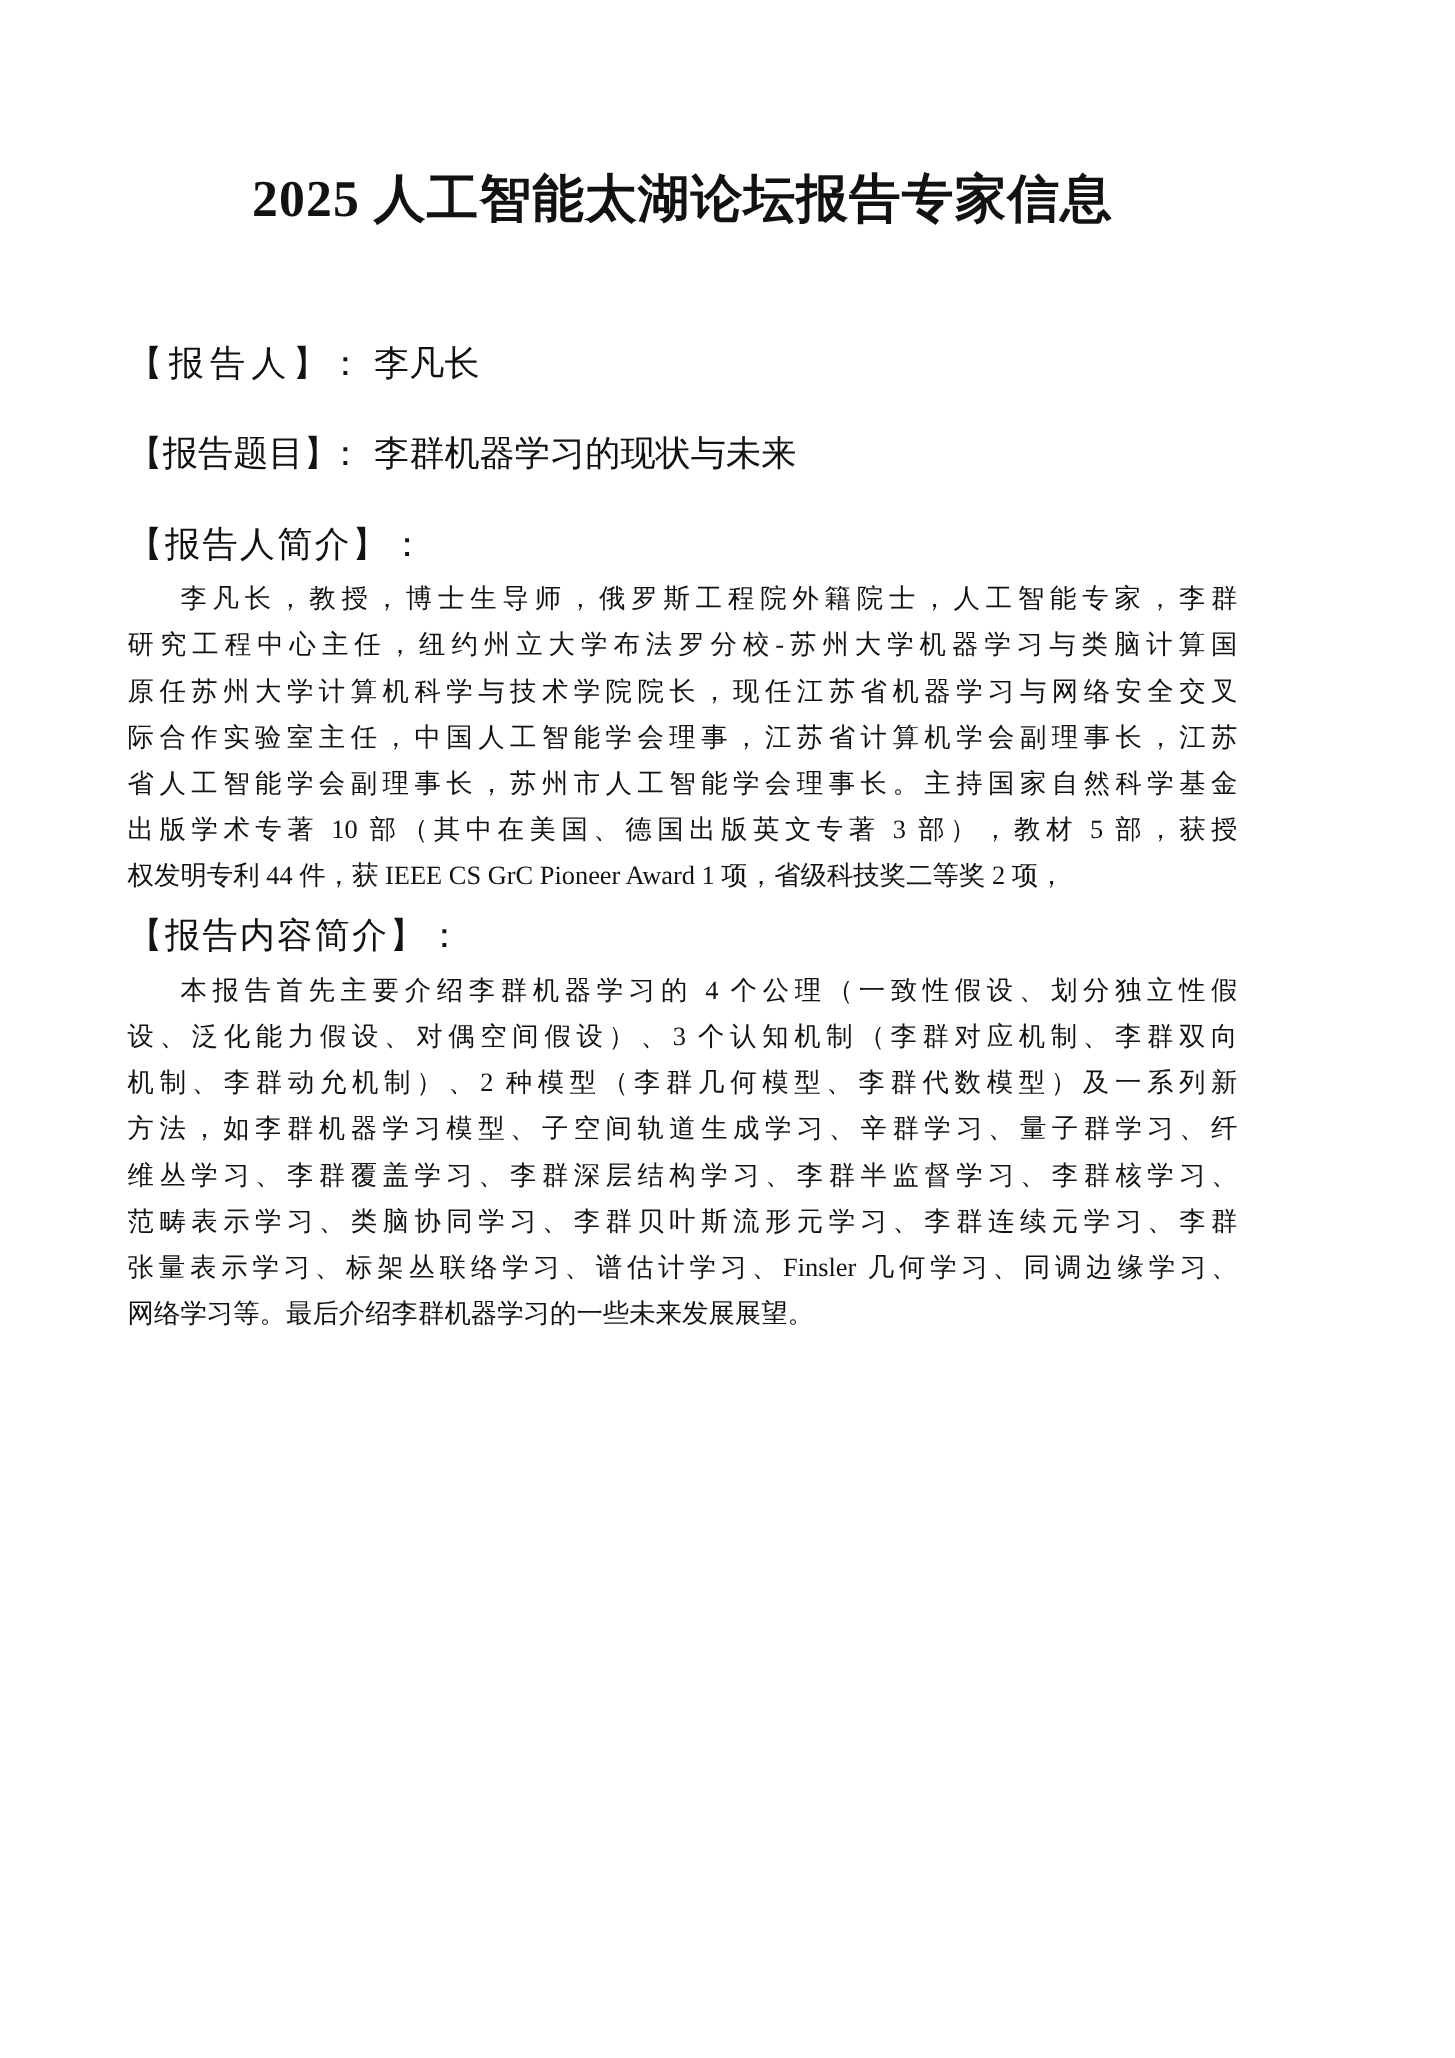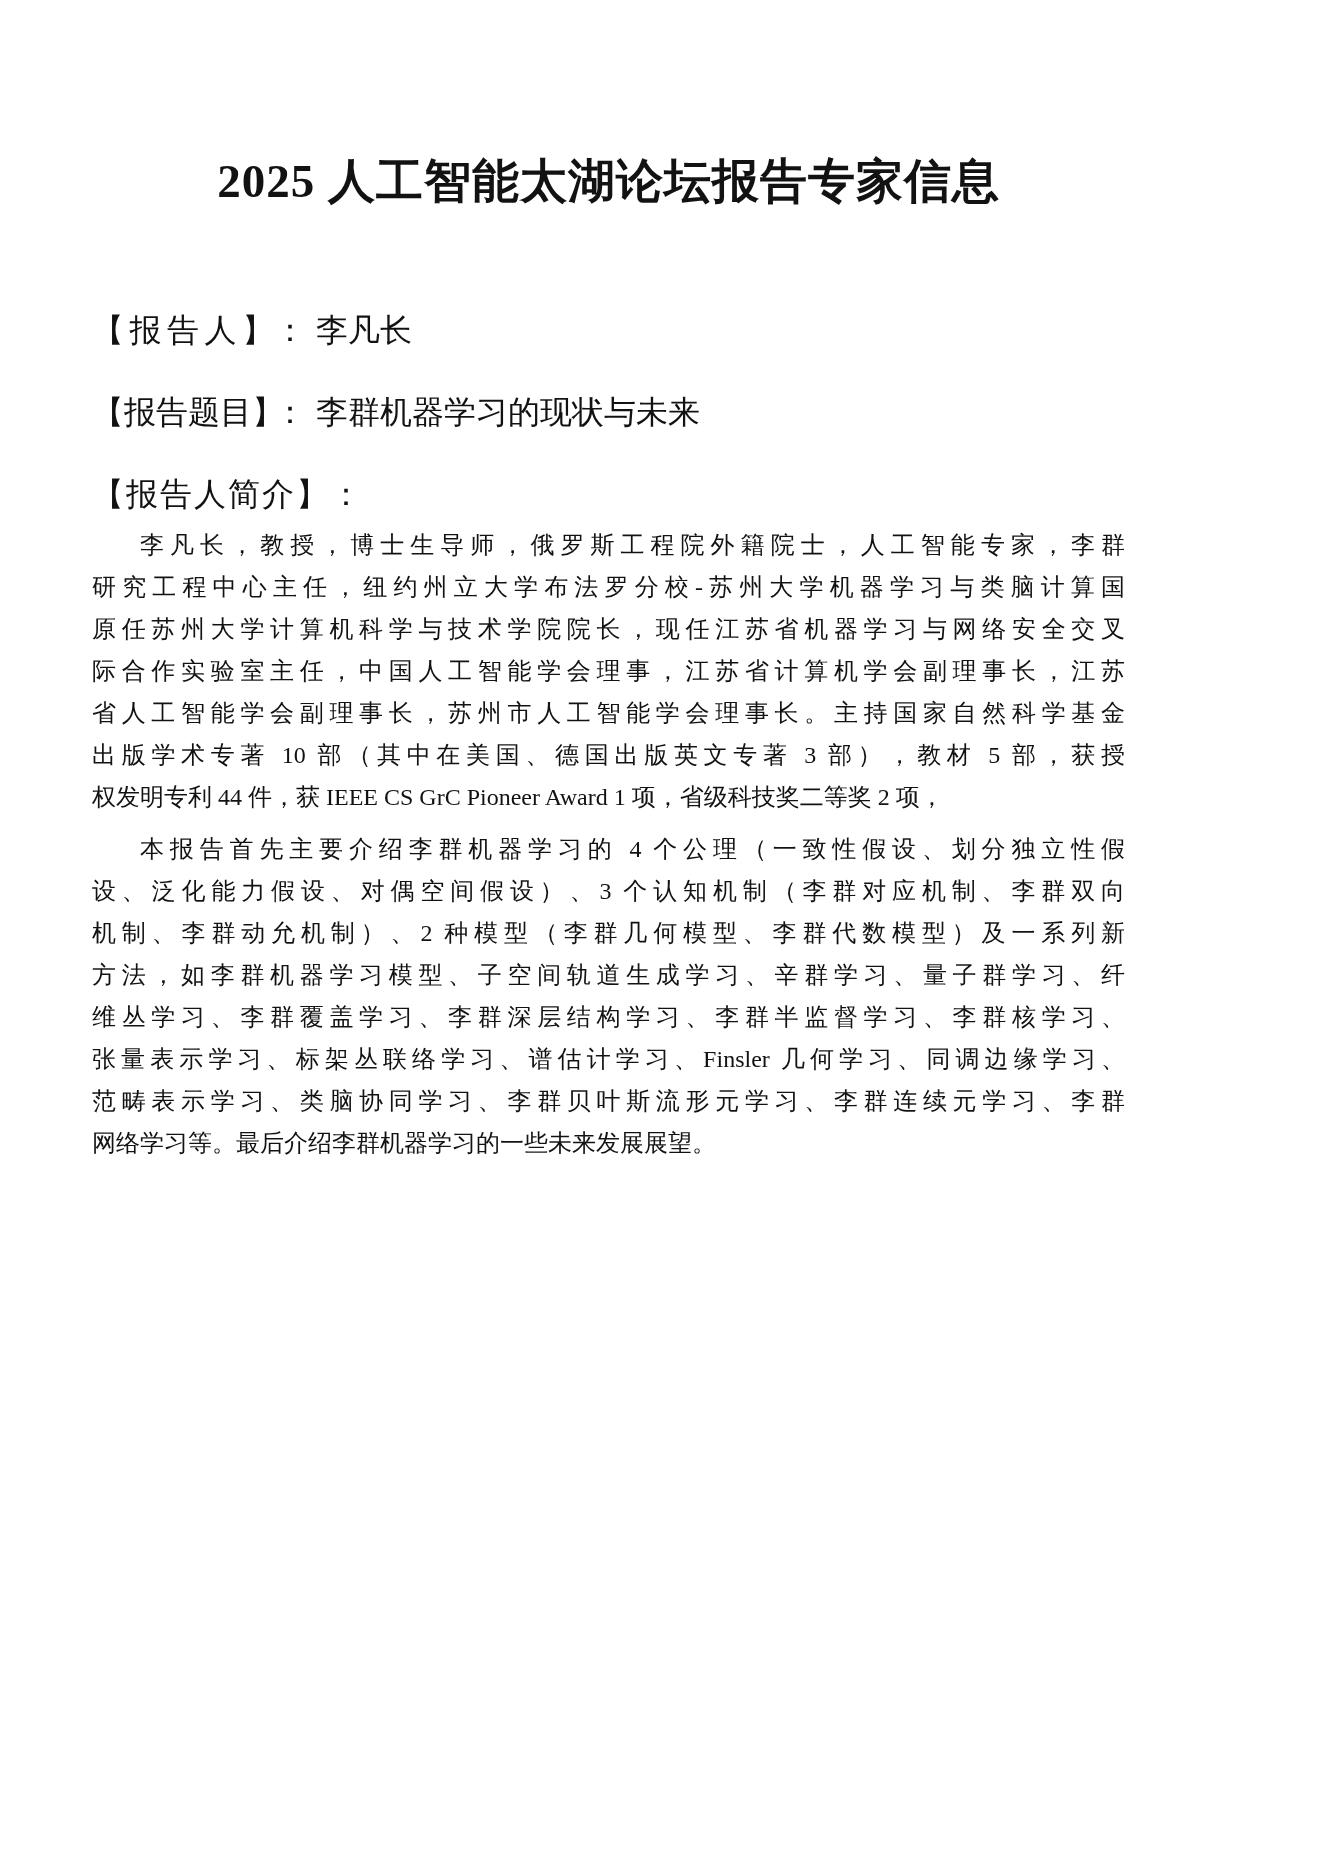--- a/index.html
+++ b/index.html
@@ -8,21 +8,21 @@
     font-family: "Liberation Serif", "DejaVu Serif", serif;
     color: #121212;
     -webkit-font-smoothing: antialiased;
   }
   .page {
     position: relative;
     width: 1323px;
     height: 1871px;
     box-sizing: border-box;
     background: #ffffff;
-    padding: 150px 198px 0 92px;
+    padding: 150px 198px 0 116px;
     overflow: hidden;
     border-radius: 14px;
   }
   .doc-title {
     margin: 0 0 96px 0;
     font-size: 47px;
     font-weight: bold;
     line-height: 62px;
     text-align: center;
     letter-spacing: 1px;
@@ -92,33 +92,34 @@
 
       <div class="para-line">省人工智能学会副理事长，苏州市人工智能学会理事长。主持国家自然科学基金</div>
 
 
       <div class="para-line">出版学术专著 10 部（其中在美国、德国出版英文专著 3 部），教材 5 部，获授</div>
 
       <div class="para-line">权发明专利 44 件，获 IEEE CS GrC Pioneer Award 1 项，省级科技奖二等奖 2 项，</div>
 
     </div>
 
+  <p class="section-heading"><span class="heading-label">【报告内容简介】</span><span>：</span></p>
 
   <div class="doc-paragraph">
 
       <div class="para-line">本报告首先主要介绍李群机器学习的 4 个公理（一致性假设、划分独立性假</div>
 
       <div class="para-line">设、泛化能力假设、对偶空间假设）、3 个认知机制（李群对应机制、李群双向</div>
 
       <div class="para-line">机制、李群动允机制）、2 种模型（李群几何模型、李群代数模型）及一系列新</div>
 
       <div class="para-line">方法，如李群机器学习模型、子空间轨道生成学习、辛群学习、量子群学习、纤</div>
 
       <div class="para-line">维丛学习、李群覆盖学习、李群深层结构学习、李群半监督学习、李群核学习、</div>
 
+      <div class="para-line">范畴表示学习、类脑协同学习、李群贝叶斯流形元学习、李群连续元学习、李群</div>
+
       <div class="para-line">张量表示学习、标架丛联络学习、谱估计学习、Finsler 几何学习、同调边缘学习、</div>
-
-      <div class="para-line">范畴表示学习、类脑协同学习、李群贝叶斯流形元学习、李群连续元学习、李群</div>
 
       <div class="para-line">网络学习等。最后介绍李群机器学习的一些未来发展展望。</div>
     </div>
 
 </div>
 
 </body></html>

